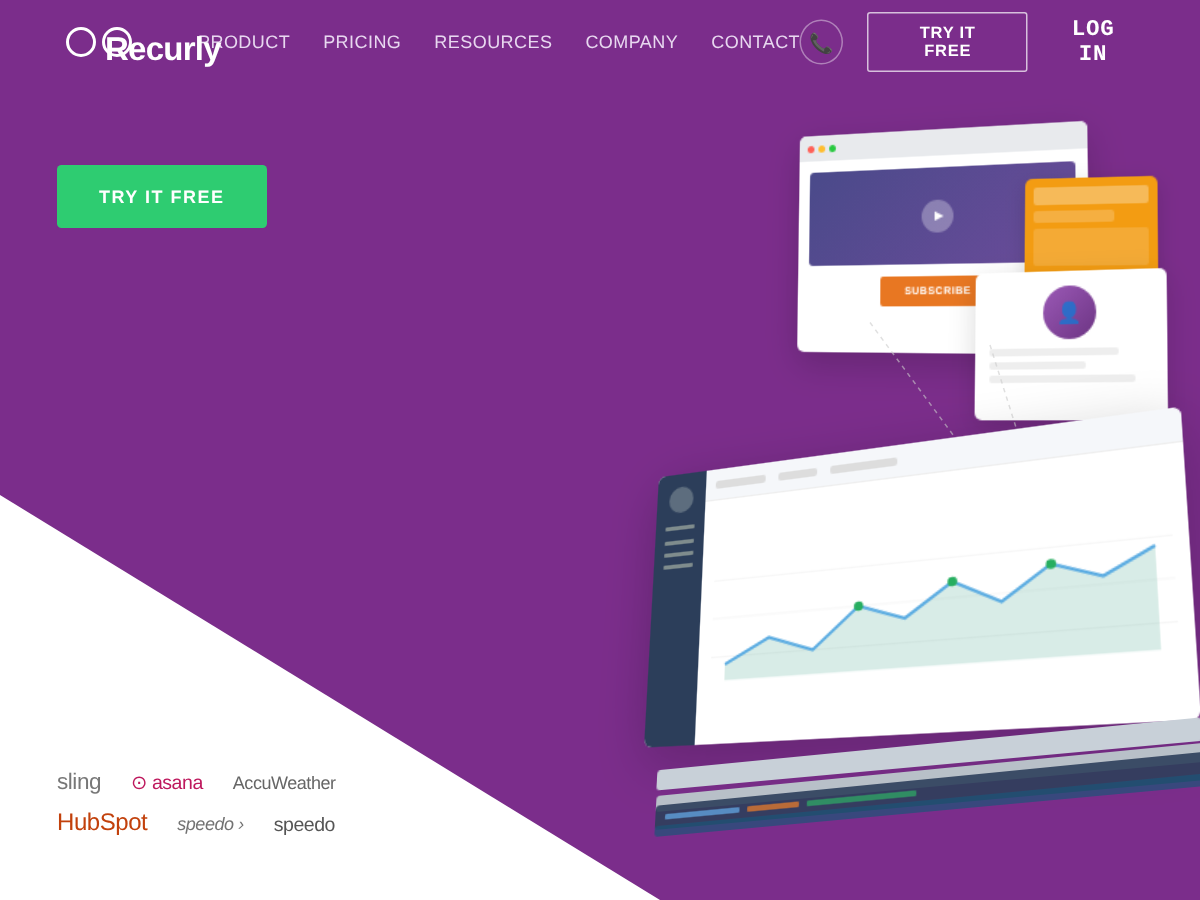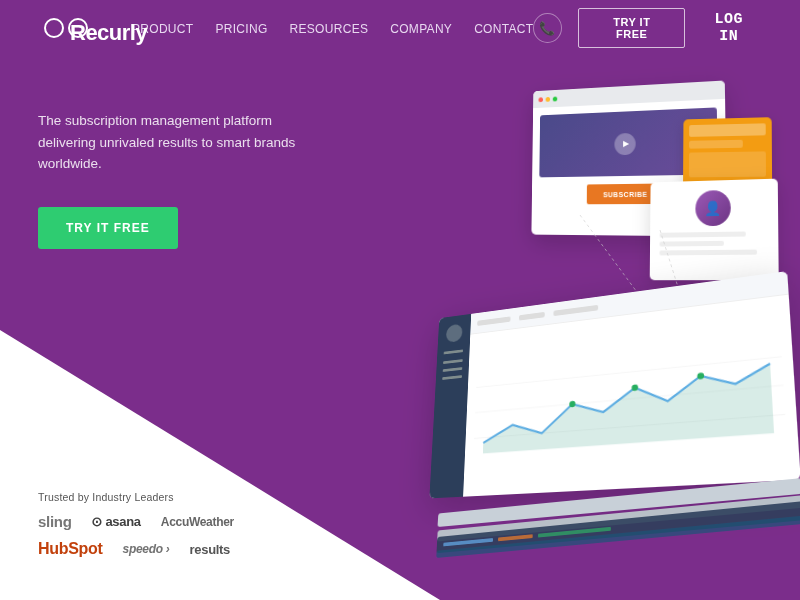--- a/index.html
+++ b/index.html
@@ -180,25 +180,25 @@
     }
     .logos-row {
       display: flex;
       align-items: center;
       gap: 20px;
       margin-bottom: 10px;
     }
     .logo-item {
       color: #888;
       font-size: 14px;
-      font-weight: 700;
+      font-weight: 400;
       letter-spacing: -0.3px;
     }
     .logo-item.sling { color: #777; font-size: 15px; }
-    .logo-item.asana { color: #404040; font-size: 13px; }
+    .logo-item.asana { color: #be185d; font-size: 13px; }
     .logo-item.accuweather { color: #666; font-size: 12px; }
     .logo-item.hubspot { color: #c2410c; font-size: 16px; }
     .logo-item.speedo { color: #737373; font-size: 12px; font-style: italic; }
     .logo-item.canary { color: #555; font-size: 13px; }
 
     
     .illustration {
       position: absolute;
       top: 30px;
       right: -20px;
@@ -442,37 +442,35 @@
     <li><a href="#">CONTACT</a></li>
   </ul>
   <div class="nav-right">
     <div class="nav-phone-icon">📞</div>
     <button class="btn-try-free-nav">TRY IT FREE</button>
     <button class="btn-login">LOG IN</button>
   </div>
 </nav>
 
 <div class="hero-content">
-  <p class="hero-subtitle">The subscription management platform delivering unrivaled results to smart brands worldwide.</p>
   <div class="hero-buttons">
     <button class="btn-try-free-hero">TRY IT FREE</button>
   </div>
 </div>
 
 <div class="trusted-section">
-  <p class="trusted-label">Trusted by Industry Leaders</p>
   <div class="logos-row">
     <span class="logo-item sling">sling</span>
     <span class="logo-item asana">⊙ asana</span>
     <span class="logo-item accuweather">AccuWeather</span>
   </div>
   <div class="logos-row">
     <span class="logo-item hubspot">HubSpot</span>
     <span class="logo-item speedo">speedo ›</span>
-    <span class="logo-item canary">results</span>
+    <span class="logo-item canary">speedo</span>
   </div>
 </div>
 
 <div class="illustration">
 
   <div class="floating-browser">
     <div class="browser-bar">
       <div class="browser-dot" style="background:#ff5f56"></div>
       <div class="browser-dot" style="background:#ffbd2e"></div>
       <div class="browser-dot" style="background:#27c93f"></div>

